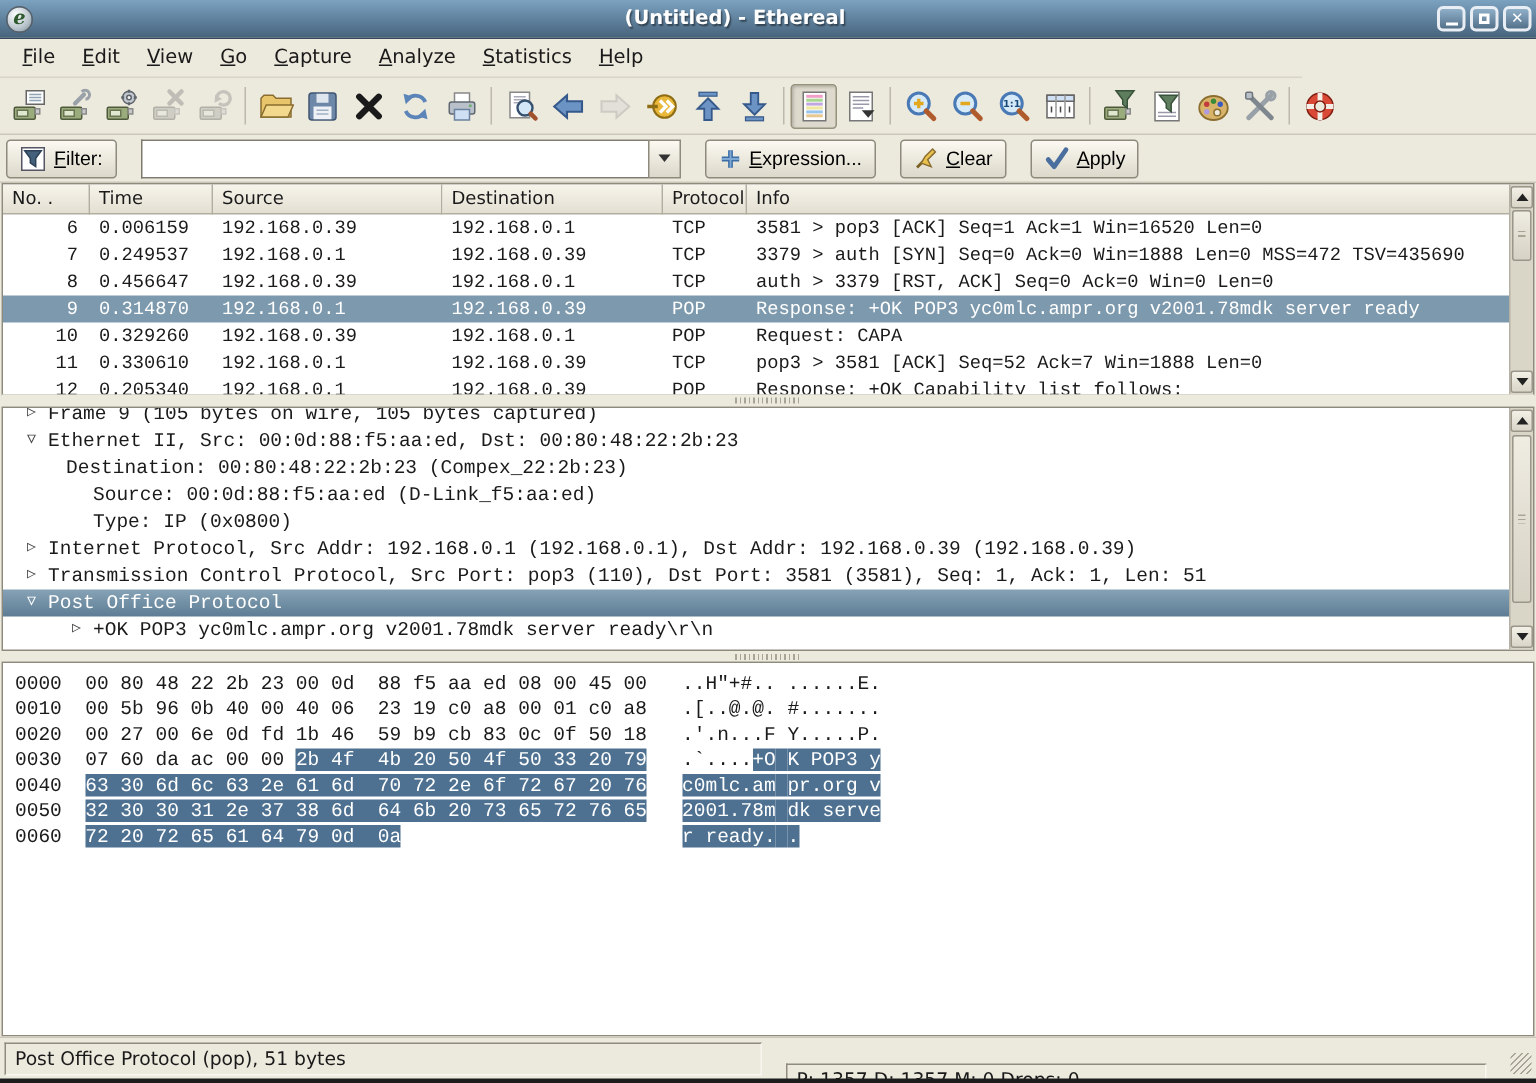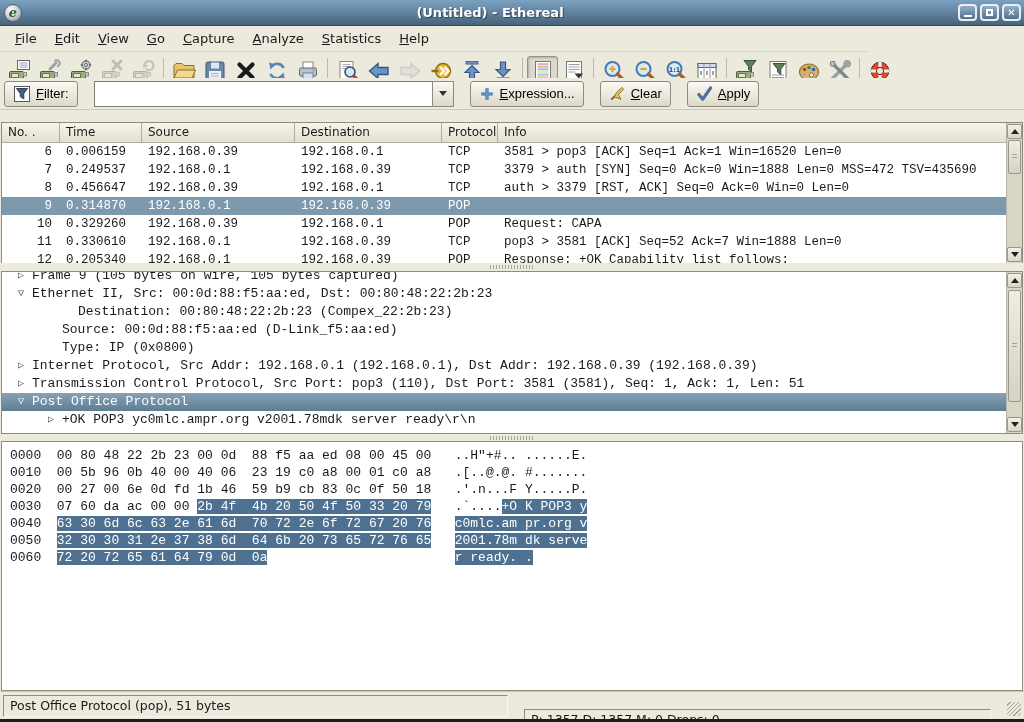--- a/index.html
+++ b/index.html
@@ -60,21 +60,21 @@
     width:31px; height:30px; display:flex; align-items:center; justify-content:center;
     border-radius:3px; flex:none;
   }
   .tb.disabled { opacity:.38; filter:grayscale(85%); }
   .tb.pressed  { border:1px solid #97937f; background:#ddd9cc;
                  box-shadow:inset 1px 1px 2px rgba(0,0,0,.2); }
   .tbsep { width:1px; height:25px; background:#bcb8aa; margin:0 4px; flex:none; }
 
   
   #filterbar {
-    left:0; top:78px; width:1024px; height:32px;
+    left:0; top:90px; width:1024px; height:32px;
     background:#ece9dd; border-bottom:1px solid #cbc7b9;
     display:flex; align-items:center; padding:0 4px; gap:16px;
   }
   .gtkbtn {
     height:26px; display:flex; align-items:center; gap:5px; padding:0 8px;
     background:linear-gradient(to bottom,#fbf9f1,#dcd8ca);
     border:1px solid #8e8a7d; border-radius:3px; font-size:13px;
   }
   #filter-combo { display:flex; height:26px; width:360px; }
   #filter-input {
@@ -491,20 +491,21 @@
         <div class="c-dst">192.168.0.1</div>
         <div class="c-proto">TCP</div>
         <div class="c-info">auth &gt; 3379 [RST, ACK] Seq=0 Ack=0 Win=0 Len=0</div>
       </div>
       <div class="plrow sel">
         <div class="c-no">9</div>
         <div class="c-time">0.314870</div>
         <div class="c-src">192.168.0.1</div>
         <div class="c-dst">192.168.0.39</div>
         <div class="c-proto">POP</div>
+        <div class="c-info">Response: +OK POP3 yc0mlc.ampr.org v2001.78mdk server ready</div>
       </div>
       <div class="plrow">
         <div class="c-no">10</div>
         <div class="c-time">0.329260</div>
         <div class="c-src">192.168.0.39</div>
         <div class="c-dst">192.168.0.1</div>
         <div class="c-proto">POP</div>
         <div class="c-info">Request: CAPA</div>
       </div>
       <div class="plrow">
@@ -536,21 +537,21 @@
 </div>
 
 <div id="sep1" class="abs vsep">
     <div class="grip"></div>
   </div>
 
 <div id="details" class="abs pane">
   <div id="detail-lines">
       <div class="dline clip" style="padding-left: 8px;"><span class="exp">▷</span><span>Frame 9 (105 bytes on wire, 105 bytes captured)</span></div>
       <div class="dline" style="padding-left: 8px;"><span class="exp">▽</span><span>Ethernet II, Src: 00:0d:88:f5:aa:ed, Dst: 00:80:48:22:2b:23</span></div>
-      <div class="dline" style="padding-left: 54px;"><span class="exp"></span><span>Destination: 00:80:48:22:2b:23 (Compex_22:2b:23)</span></div>
+      <div class="dline" style="padding-left: 20px;"><span class="exp"></span><span>Destination: 00:80:48:22:2b:23 (Compex_22:2b:23)</span></div>
       <div class="dline" style="padding-left: 38px;"><span class="exp"></span><span>Source: 00:0d:88:f5:aa:ed (D-Link_f5:aa:ed)</span></div>
       <div class="dline" style="padding-left: 38px;"><span class="exp"></span><span>Type: IP (0x0800)</span></div>
       <div class="dline" style="padding-left: 8px;"><span class="exp">▷</span><span>Internet Protocol, Src Addr: 192.168.0.1 (192.168.0.1), Dst Addr: 192.168.0.39 (192.168.0.39)</span></div>
       <div class="dline" style="padding-left: 8px;"><span class="exp">▷</span><span>Transmission Control Protocol, Src Port: pop3 (110), Dst Port: 3581 (3581), Seq: 1, Ack: 1, Len: 51</span></div>
       <div class="dline sel" style="padding-left: 8px;"><span class="exp">▽</span><span>Post Office Protocol</span></div>
       <div class="dline" style="padding-left: 38px;"><span class="exp">▷</span><span>+OK POP3 yc0mlc.ampr.org v2001.78mdk server ready\r\n</span></div>
     </div>
   <div class="vscroll">
     <div class="sbtn up">
         <span class="tri"></span>

